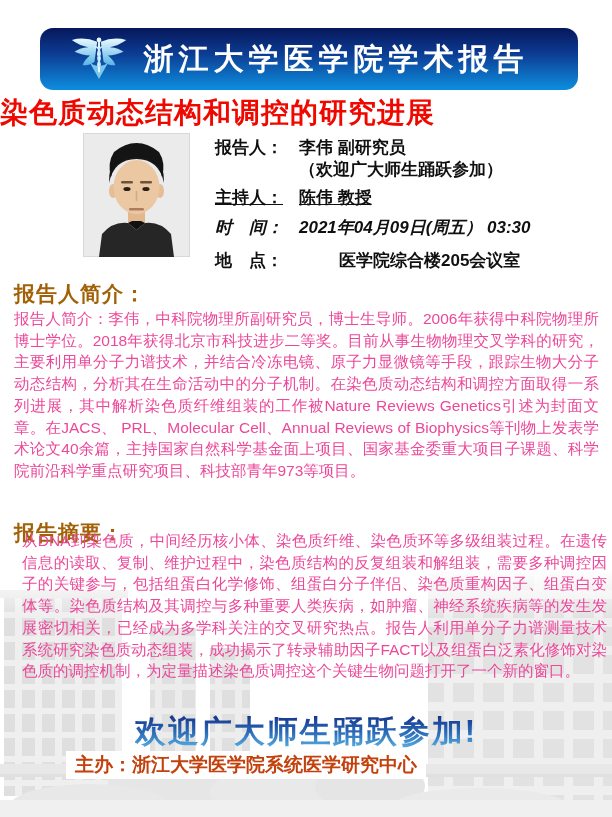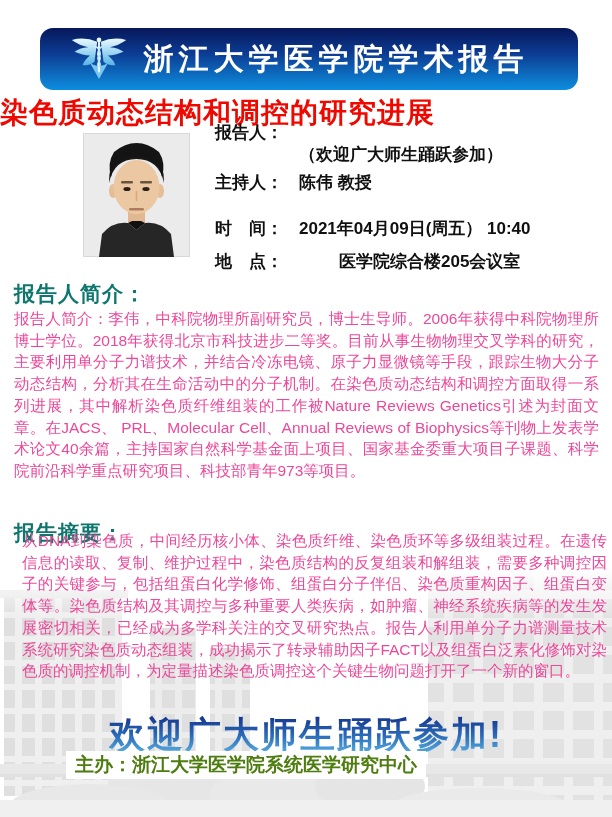--- a/index.html
+++ b/index.html
@@ -32,58 +32,58 @@
     text-align:left; color:#ee0800; font-weight:bold; font-size:28px;
     letter-spacing:1px; font-family:"Liberation Serif", serif; white-space:nowrap;
   }
 
   
   .photo { position:absolute; left:83px; top:133px; width:107px; height:124px; z-index:2; }
   .photo svg { display:block; width:100%; height:100%; }
 
   
   .info {
-    position:absolute; left:215px; top:122px; width:384px; z-index:2;
+    position:absolute; left:215px; top:137px; width:384px; z-index:2;
     font-weight:bold; font-size:17px; color:#101010;
   }
   .info-row { display:flex; line-height:22px; white-space:nowrap; }
   .info-label { width:84px; flex:none; }
   .affil { margin-left:84px; line-height:22px; white-space:nowrap; }
-  .mt6 { margin-top:6px; } .mt8 { margin-top:24px; } .mt11 { margin-top:11px;gap:40px; }
+  .mt6 { margin-top:6px;text-decoration:underline; } .mt8 { margin-top:8px;font-style:italic; } .mt11 { margin-top:11px;gap:40px; }
 
   
   .section-heading {
-    position:absolute; left:14px; z-index:2; color:#0f766e;
+    position:absolute; left:14px; z-index:2; color:#a16207;
     font-size:21px; font-weight:bold; letter-spacing:1px;
   }
   .heading-bio { top:280px; }
   .heading-abstract { top:519px; }
   .body-par {
     position:absolute; left:14px; width:585px; z-index:2;
     font-size:15.5px; line-height:21.7px; color:#ec4899;
     text-align:justify;
   }
   .par-bio { top:308px; }
   .par-abstract { top:530px;margin-left:8px; }
 
   
   .welcome {
     position:absolute; left:0; top:711px; width:612px; z-index:2;
-    text-align:center; font-size:36px; font-weight:900; letter-spacing:2px;
+    text-align:center; font-size:31px; font-weight:900; letter-spacing:2px;
     color:#2d77c0; white-space:nowrap;
   }
   @supports ((-webkit-background-clip:text) or (background-clip:text)) {
     .welcome span {
       background:linear-gradient(180deg,#16388f 8%, #2a6ab8 52%, #55abde 95%);
       -webkit-background-clip:text; background-clip:text; color:transparent;
     }
   }
   .organizer {
     position:absolute; left:0; top:751px; width:492px; z-index:2;
-    text-align:center; font-size:19px; font-weight:bold; color:#4d7c0f; white-space:nowrap;
+    text-align:center; font-size:19px; font-weight:bold; color:#c2410c; white-space:nowrap;
   }
   .organizer-inner { display:inline-block; background:#ffffff; padding:1px 9px; }
 </style>
 </head>
 <body>
 
 <div class="page">
 
   <div class="campus">
     <svg viewBox="0 0 612 249" preserveAspectRatio="none" aria-hidden="true">
@@ -161,29 +161,30 @@
       <path d="M53.5,58 L53.5,68" stroke="#d8a87e" stroke-width="1.6"></path>
       <rect x="46" y="75" width="15" height="2.4" rx="1.2" fill="#b07a5e"></rect>
       <path d="M16,124 L19,101 Q30,88 45,90 L53.5,97 L62,90 Q77,88 88,101 L91,124 Z" fill="#262626"></path>
       <path d="M45,90 L53.5,97 L62,90 L58,88 L49,88 Z" fill="#111111"></path>
     </svg>
   </div>
 
   <div class="info">
     <div class="info-row">
       <span class="info-label">报告人：</span>
+      <span>李伟 副研究员</span>
     </div>
     <div class="affil">（欢迎广大师生踊跃参加）</div>
     <div class="info-row mt6">
       <span class="info-label">主持人：</span>
       <span>陈伟 教授</span>
     </div>
     <div class="info-row mt8">
       <span class="info-label">时　间：</span>
-      <span>2021年04月09日(周五） 10:40</span>
+      <span>2021年04月09日(周五） 03:30</span>
     </div>
     <div class="info-row mt11">
       <span class="info-label">地　点：</span>
       <span>医学院综合楼205会议室</span>
     </div>
   </div>
 
   <div class="section-heading heading-bio">报告人简介：</div>
   <div class="body-par par-bio">报告人简介：李伟，中科院物理所副研究员，博士生导师。2006年获得中科院物理所博士学位。2018年获得北京市科技进步二等奖。目前从事生物物理交叉学科的研究，主要利用单分子力谱技术，并结合冷冻电镜、原子力显微镜等手段，跟踪生物大分子动态结构，分析其在生命活动中的分子机制。在染色质动态结构和调控方面取得一系列进展，其中解析染色质纤维组装的工作被Nature Reviews Genetics引述为封面文章。在JACS、 PRL、Molecular Cell、Annual Reviews of Biophysics等刊物上发表学术论文40余篇，主持国家自然科学基金面上项目、国家基金委重大项目子课题、科学院前沿科学重点研究项目、科技部青年973等项目。</div>
 

